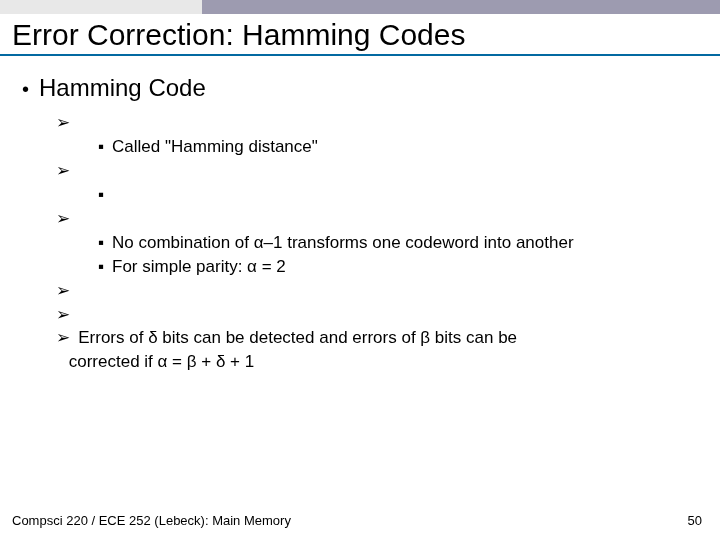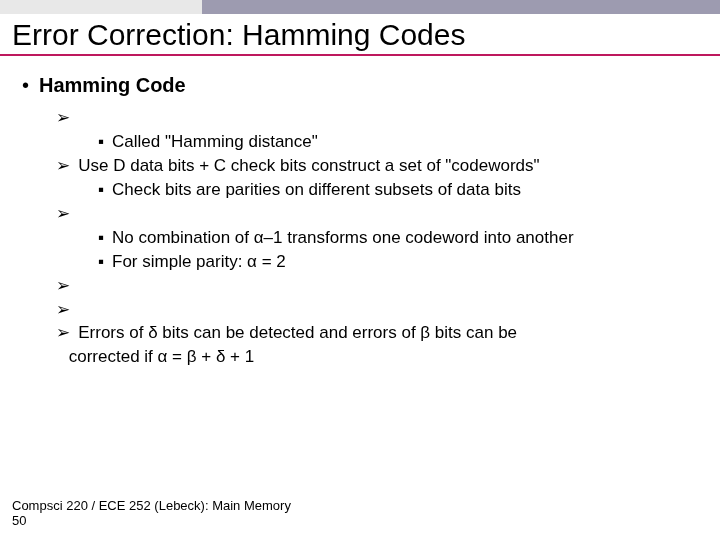--- a/index.html
+++ b/index.html
@@ -15,40 +15,40 @@
   .topbar {
     width: 100%;
     height: 14px;
     background: linear-gradient(to right, #e8e8e8 0%, #e8e8e8 28%, #9d9bb0 28%, #9d9bb0 100%);
   }
   .title {
     font-size: 30px;
     font-weight: 400;
     color: #000;
     padding: 4px 29px 2px 12px;
-    border-bottom: 2px solid #be185d;
+    border-bottom: 2px solid #0369a1;
     margin-bottom: 18px;
     font-family: Tahoma, Verdana, sans-serif;
   }
   .content {
     padding: 0 16px 0 22px;
   }
   .bullet1 {
     display: flex;
     align-items: baseline;
     margin-bottom: 10px;
   }
   .bullet1 .mark {
     font-size: 20px;
     margin-right: 10px;
     line-height: 1;
   }
   .bullet1 .text {
-    font-size: 20px;
-    font-weight: bold;
+    font-size: 24px;
+    font-weight: normal;
   }
   .sub {
     padding-left: 34px;
   }
   .l2 {
     display: flex;
     align-items: baseline;
     font-size: 17px;
     line-height: 1.35;
     margin-bottom: 1px;
@@ -75,21 +75,20 @@
     text-align: center;
   }
   .footer {
     position: absolute;
     bottom: 12px;
     left: 12px;
     right: 18px;
     font-size: 13px;
     display: flex;
     justify-content: space-between;
-    flex-direction: column;
   }
 </style>
 </head>
 <body>
 
 <div class="topbar"></div>
 
 <h1 class="title">Error Correction: Hamming Codes</h1>
 
 <div class="content">
@@ -104,25 +103,23 @@
     <div class="l2">
       <span class="mark">➢</span>
     </div>
     <div class="l3">
       <span class="mark">▪</span>
       <span>Called "Hamming distance"</span>
     </div>
 
     <div class="l2">
       <span class="mark">➢</span>
-      <span>Use D data bits + C check bits construct a set of "codewords"</span>
     </div>
     <div class="l3">
       <span class="mark">▪</span>
-      <span>Check bits are parities on different subsets of data bits</span>
     </div>
 
     <div class="l2">
       <span class="mark">➢</span>
     </div>
     <div class="l3">
       <span class="mark">▪</span>
       <span>No combination of α–1 transforms one codeword into another</span>
     </div>
     <div class="l3">

